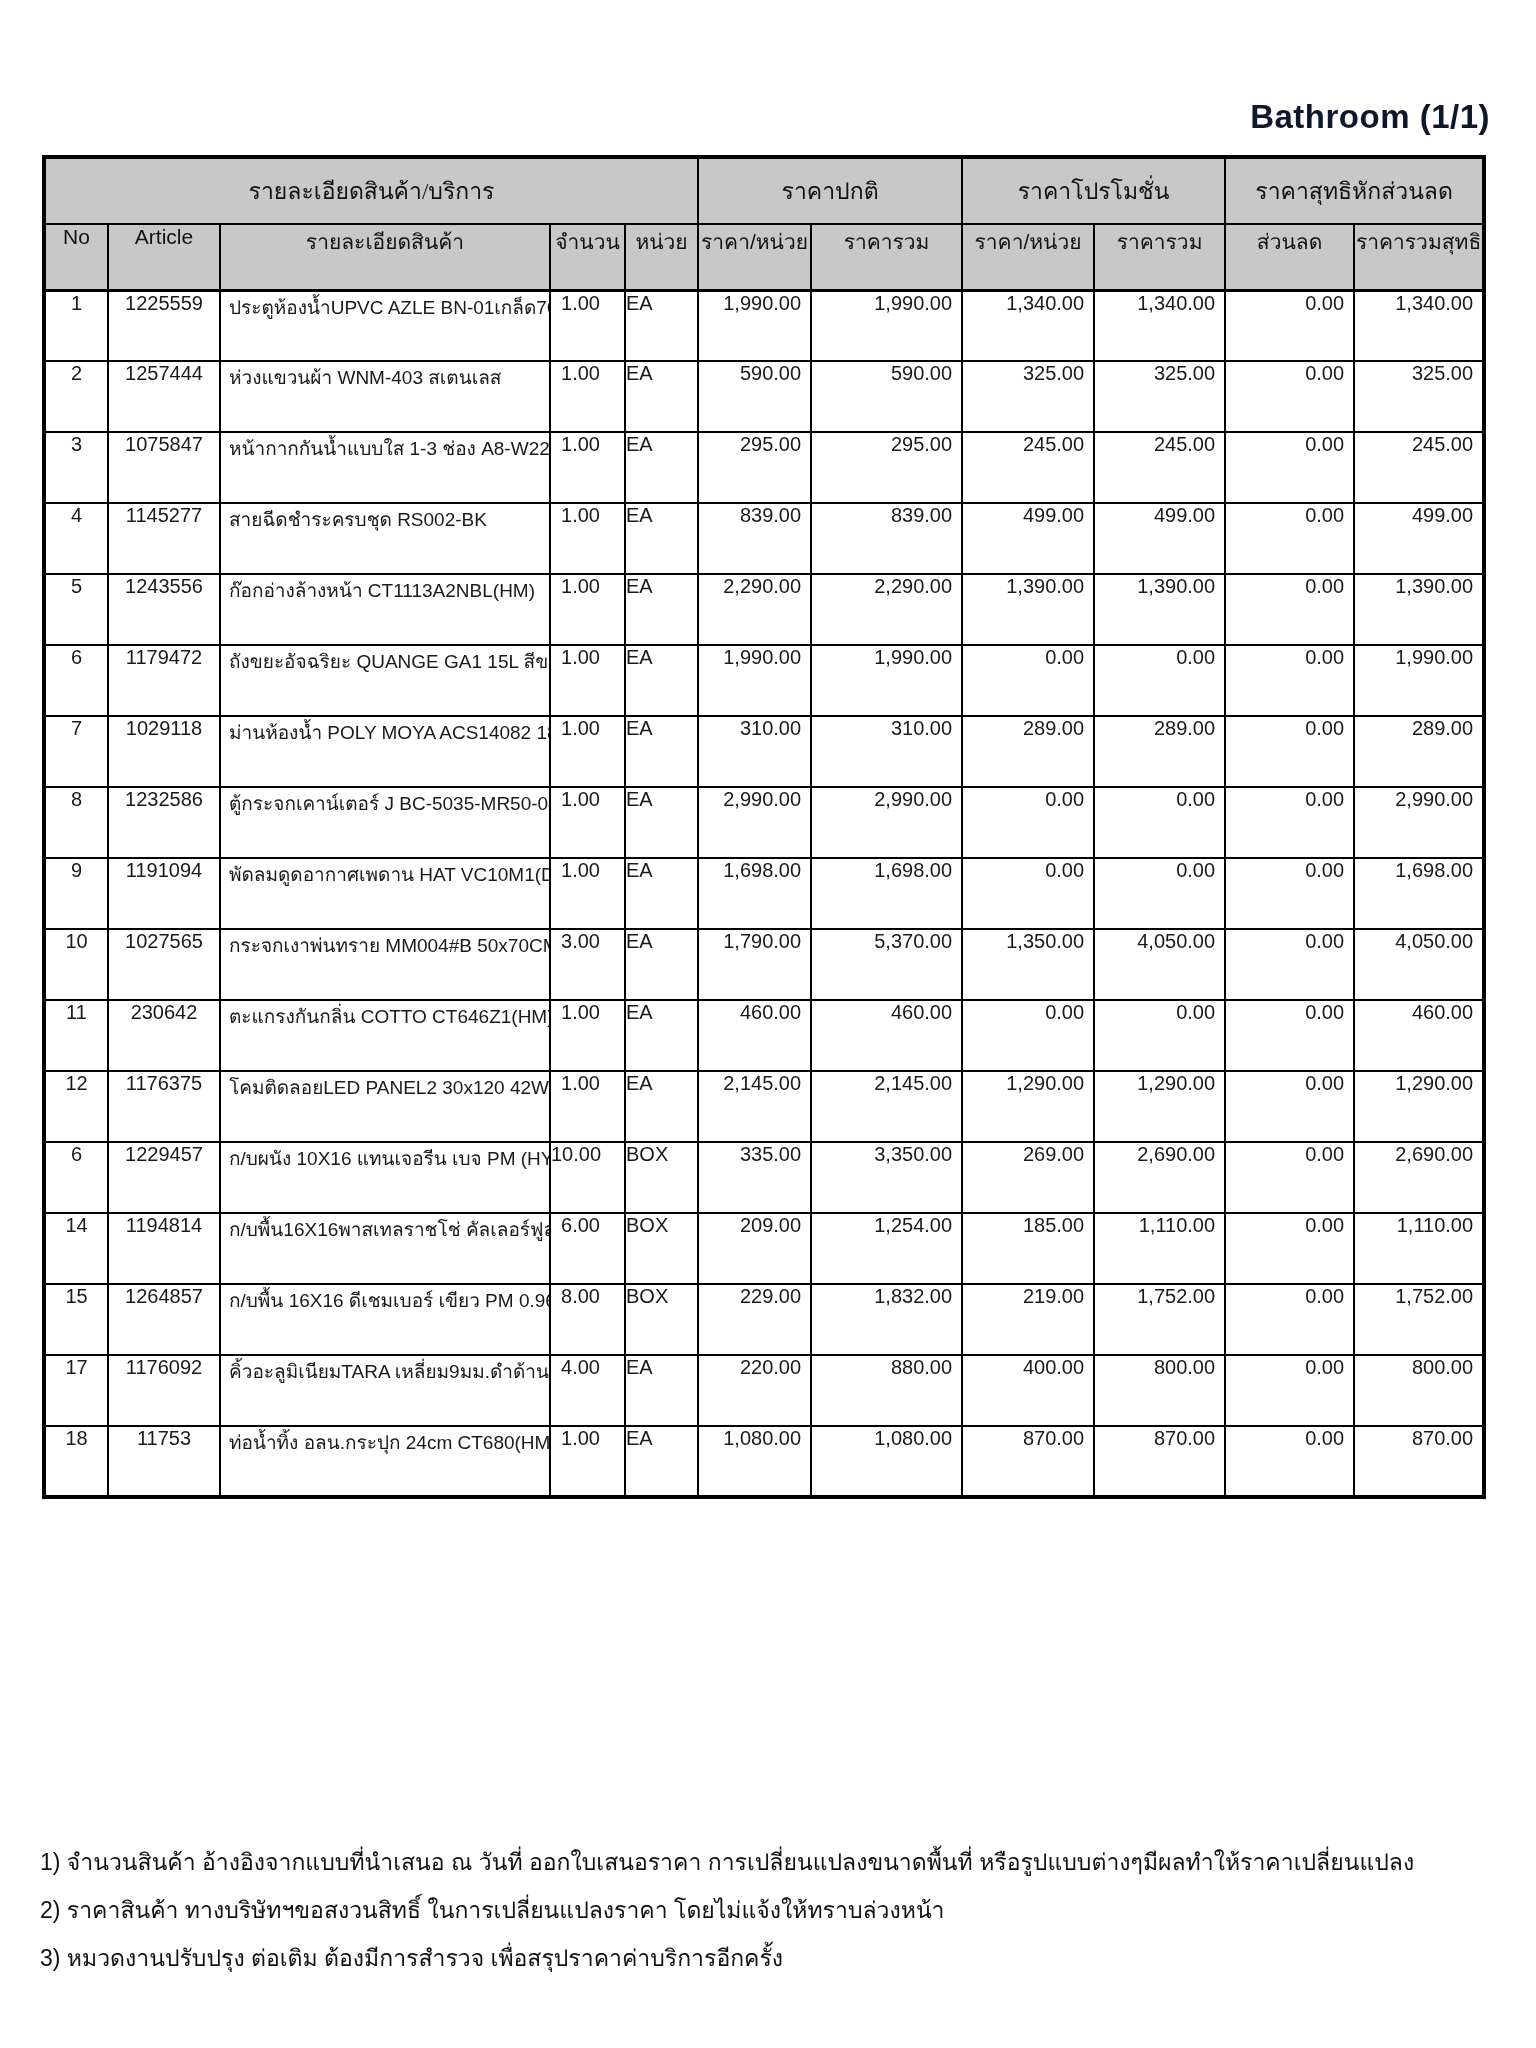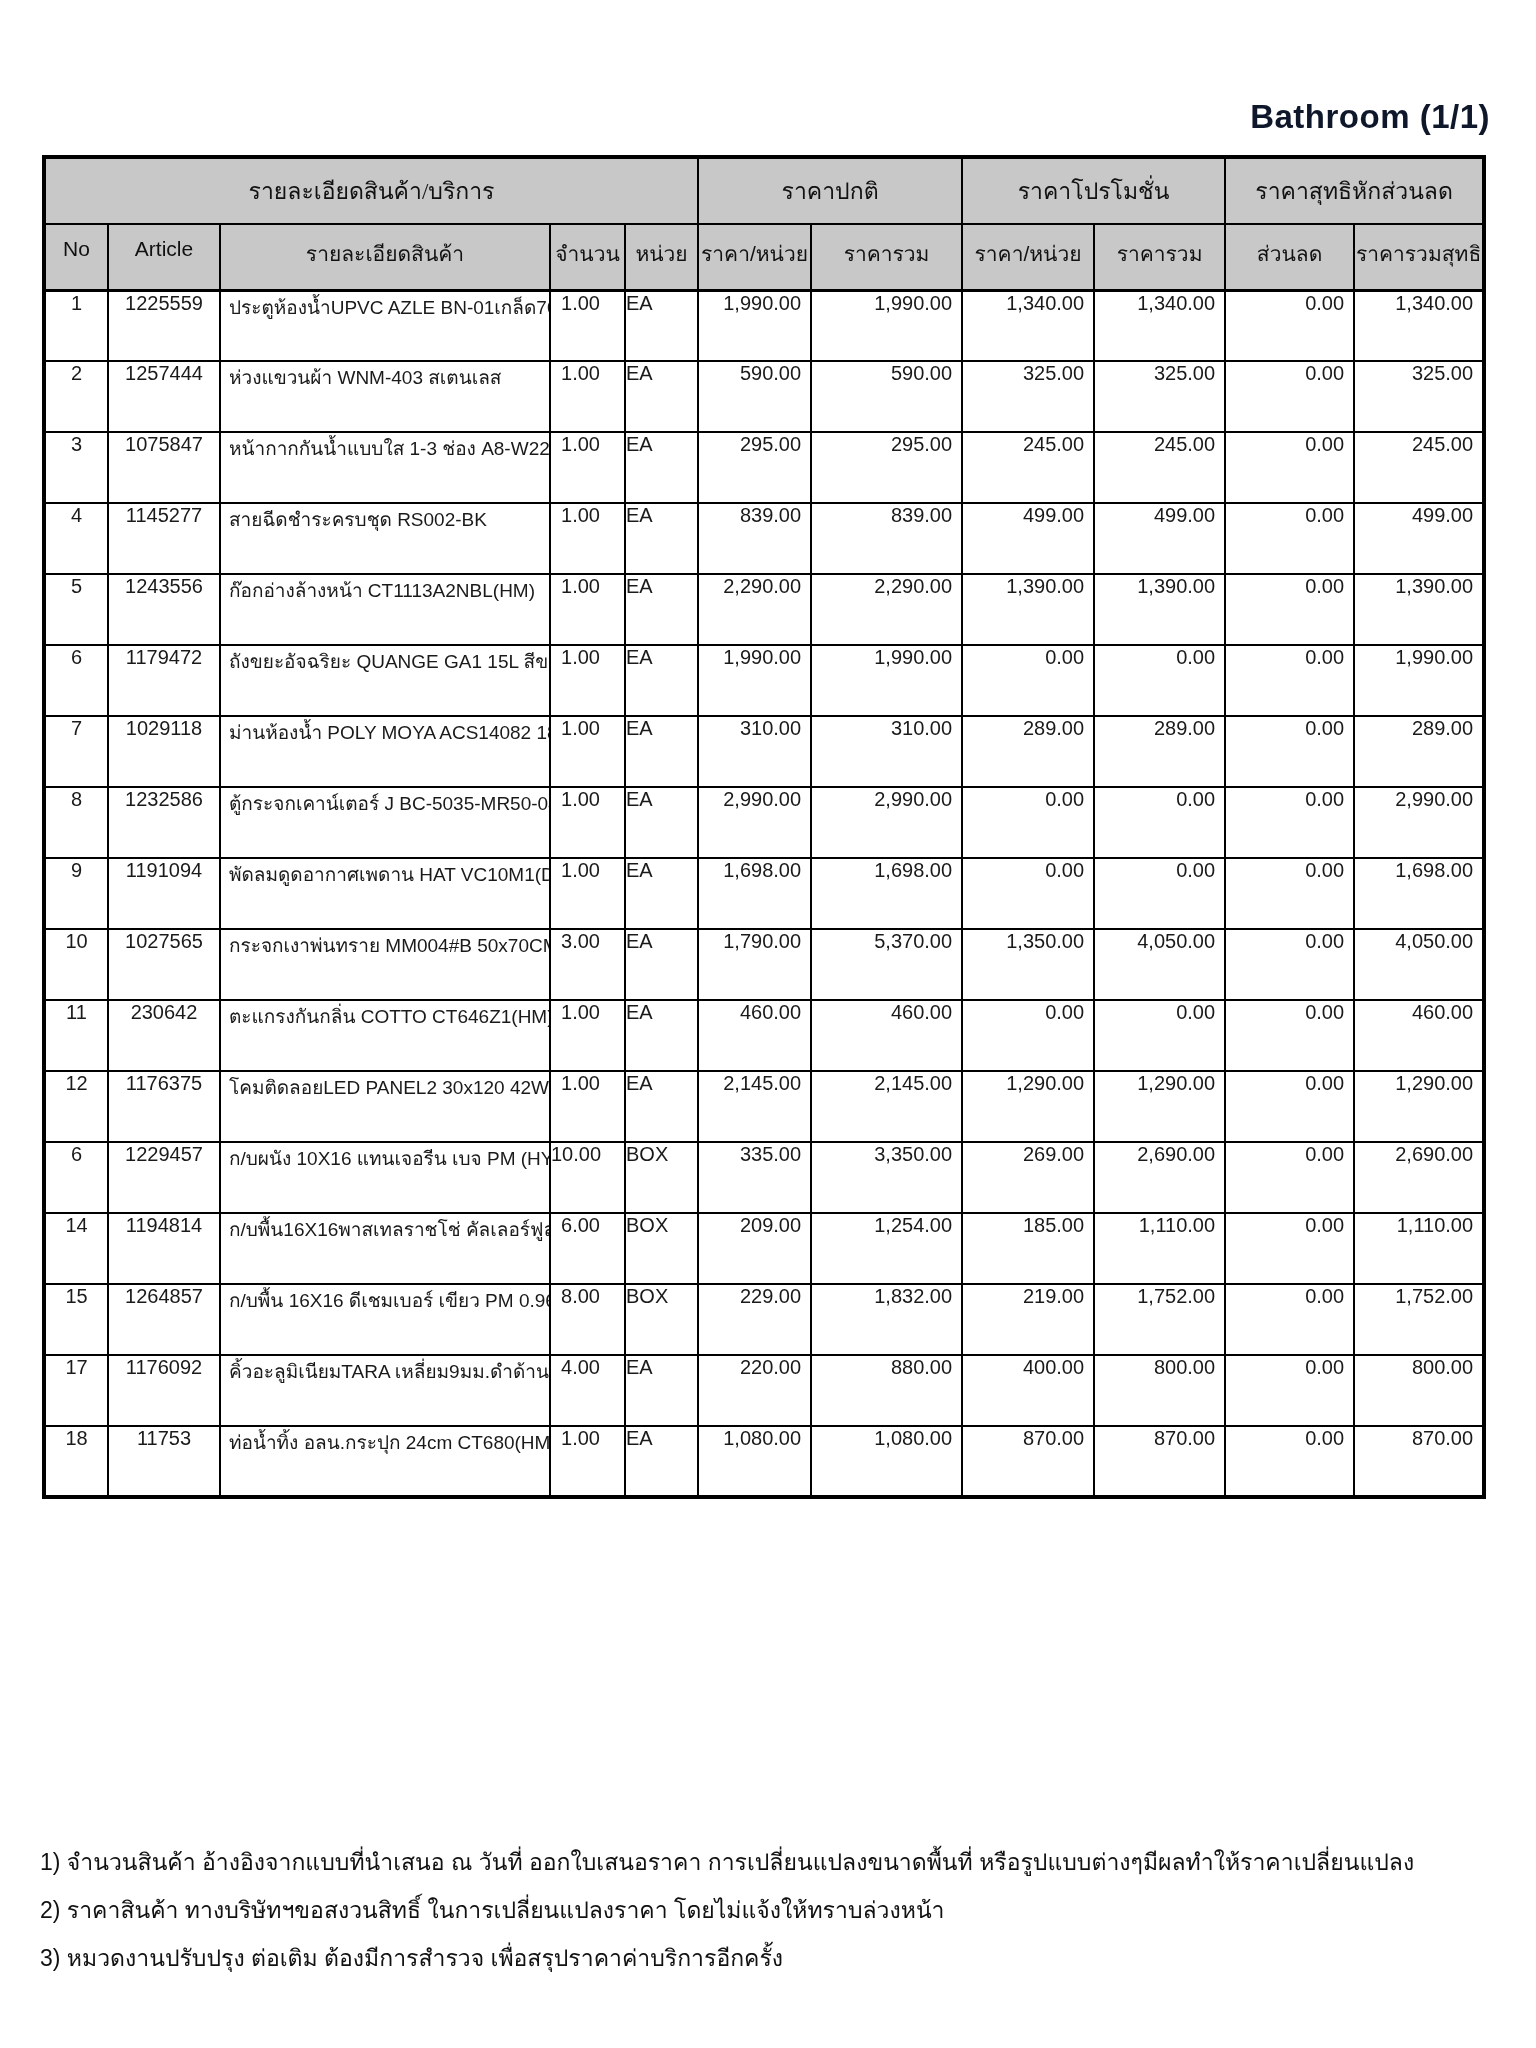--- a/index.html
+++ b/index.html
@@ -48,21 +48,20 @@
     background: #c8c8c8;
     font-weight: normal;
     font-size: 23px;
     text-align: center;
     vertical-align: middle;
     color: #111111;
   }
   tr.subhead-row th {
     font-size: 21px;
     vertical-align: top;
-    padding-top: 12px;
   }
   tbody td {
     background: #ffffff;
     font-size: 20px;
     vertical-align: top;
     padding-top: 12px;
     white-space: nowrap;
   }
   
   tbody td:nth-child(1) { text-align: center; }                       

